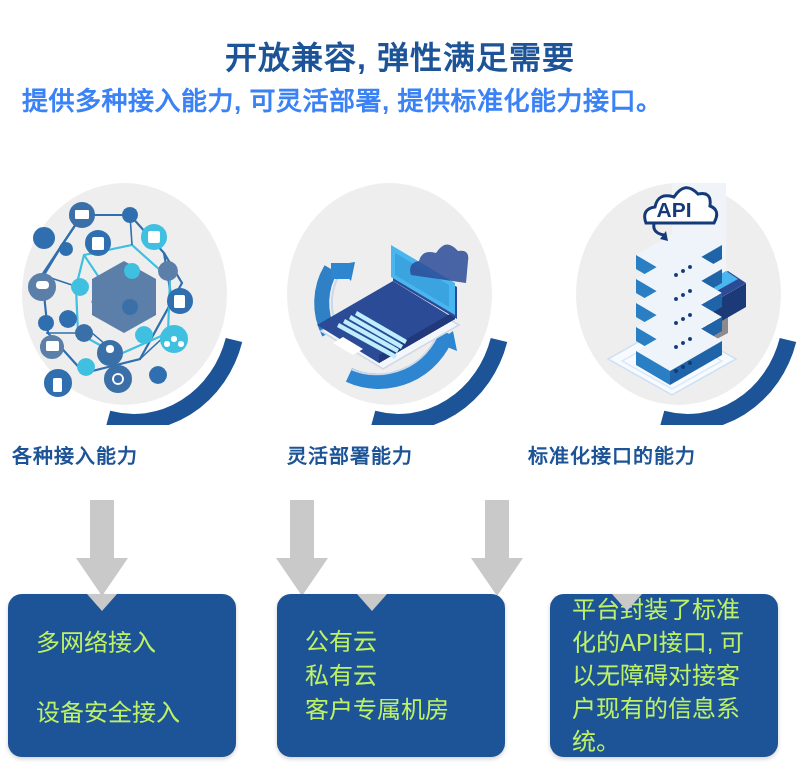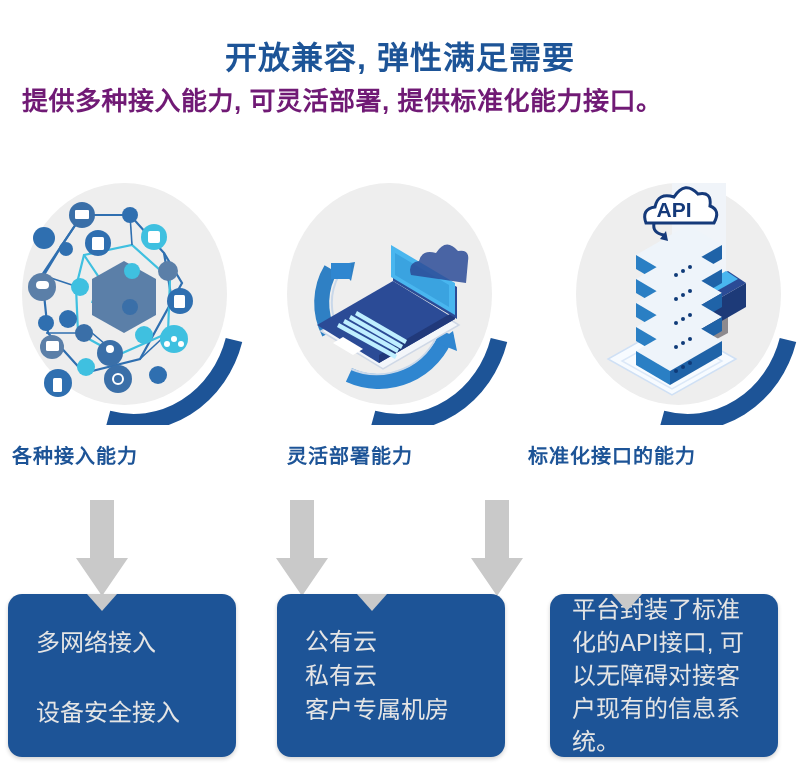--- a/index.html
+++ b/index.html
@@ -16,21 +16,21 @@
   .title{
     position:absolute;left:0;top:32px;width:800px;
     text-align:center;
     font-size:32px;font-weight:bold;letter-spacing:1px;
     color:#1d5497;
     white-space:nowrap;
   }
   .subtitle{
     position:absolute;left:22px;top:80px;
     font-size:26px;font-weight:bold;letter-spacing:.5px;
-    color:#701a75;
+    color:#3b82f6;
     white-space:nowrap;
   }
 
   
   .icon-row{position:absolute;left:0;top:175px;width:800px;height:250px;}
   .icon-cell{position:absolute;top:0;width:265px;height:250px;}
   .icon-cell.c1{left:0;}
   .icon-cell.c2{left:265px;}
   .icon-cell.c3{left:554px;}
 
@@ -63,21 +63,21 @@
     position:absolute;top:594px;height:163px;
     background:#1d5497;border-radius:14px;
     box-shadow:0 2px 4px rgba(0,0,0,.18);
     box-sizing:border-box;
     display:flex;flex-direction:column;justify-content:center;
   }
   .box.b1{left:8px;width:228px;padding:4px 0 0 28px;gap:36px;}
   .box.b2{left:277px;width:228px;padding:0 12px 0 28px;}
   .box.b3{left:550px;width:228px;padding:0 18px 0 22px;}
   .box .line{
-    color:#e5e5e5;font-size:24px;line-height:34px;
+    color:#bef264;font-size:24px;line-height:34px;
     font-weight:normal;white-space:nowrap;
   }
   .box.b3 .line{white-space:normal;line-height:33px;}
   .notch{
     position:absolute;top:0;width:30px;height:17px;
     background:#c9c9c9;
     clip-path:polygon(0 0,100% 0,50% 100%);
   }
 </style>
 </head>

